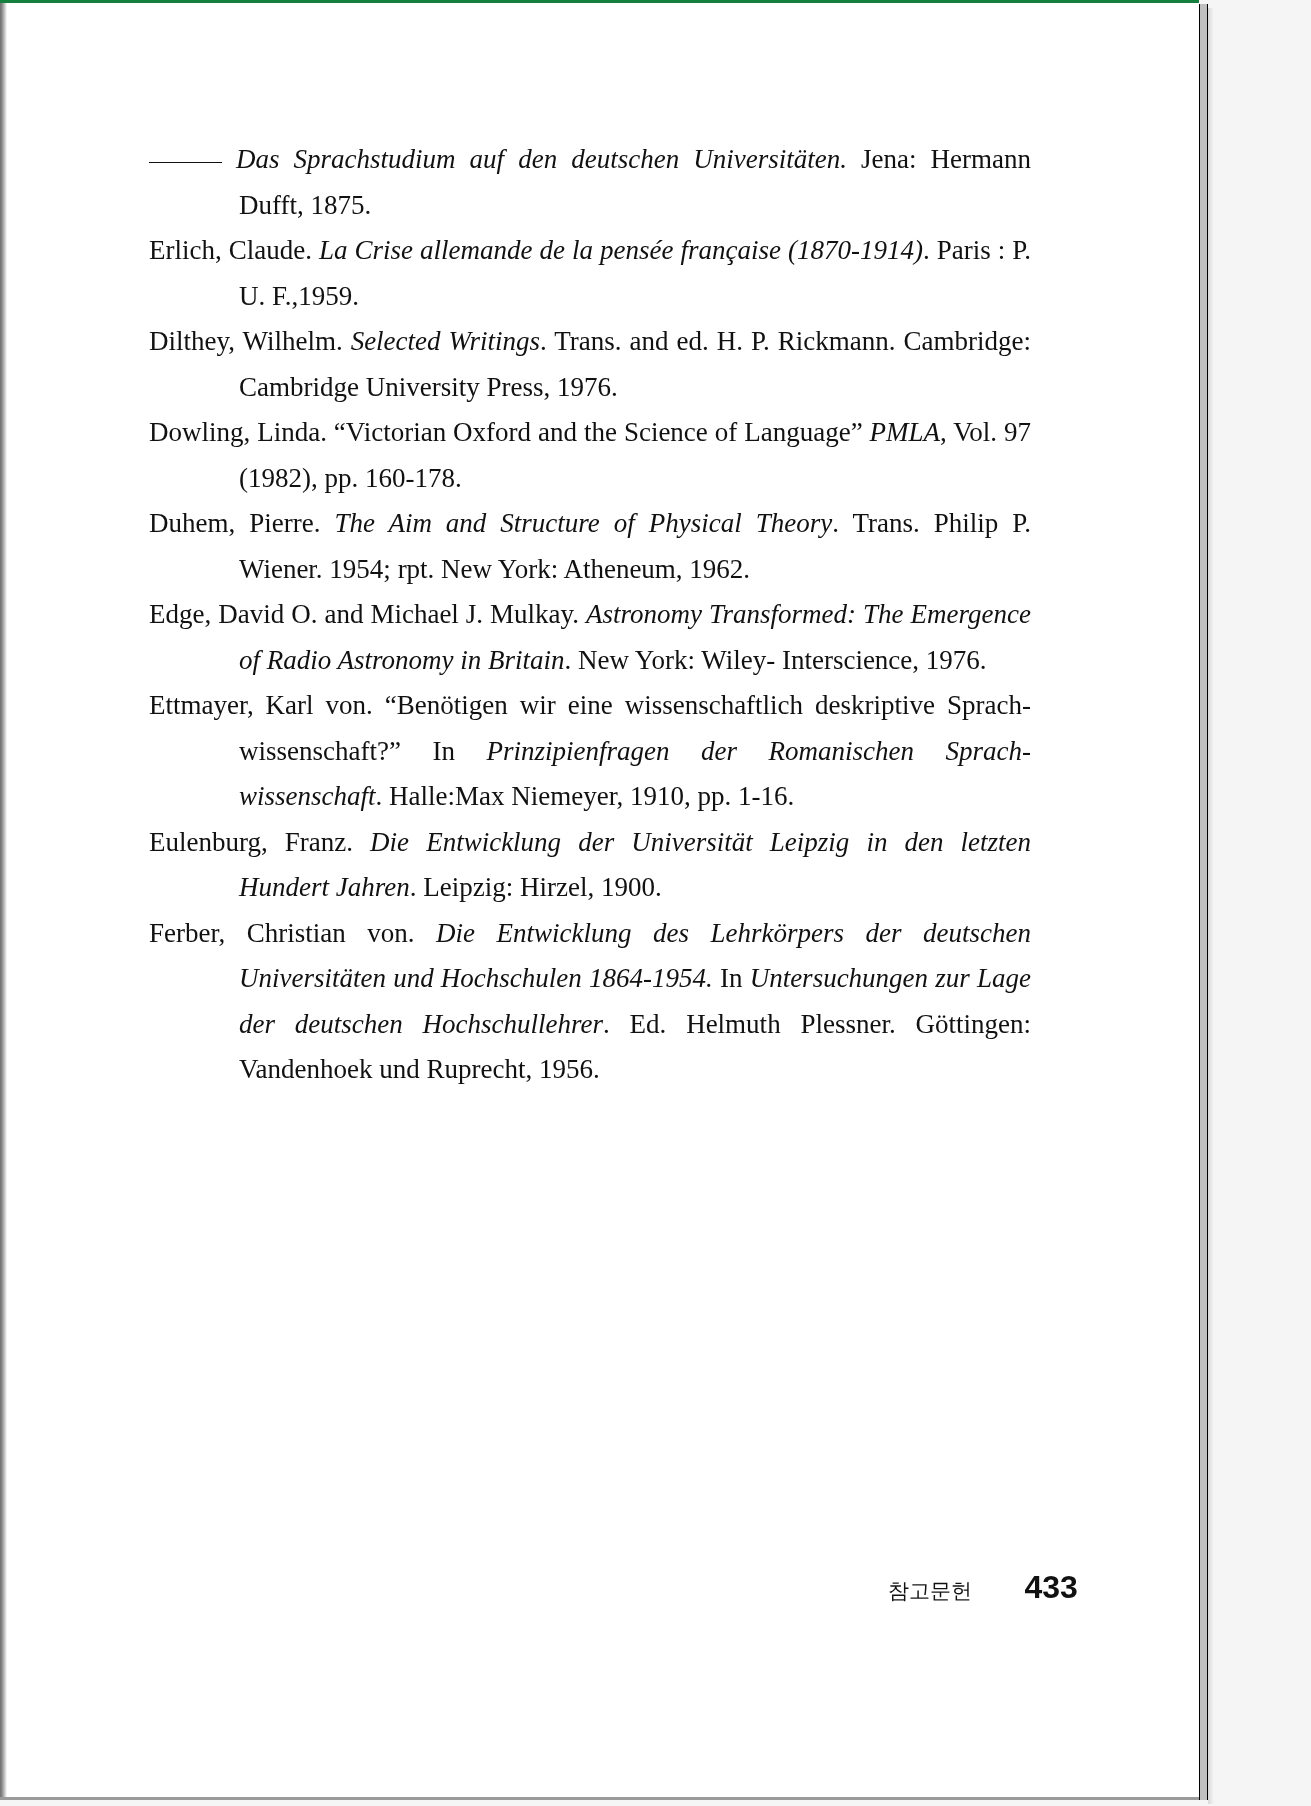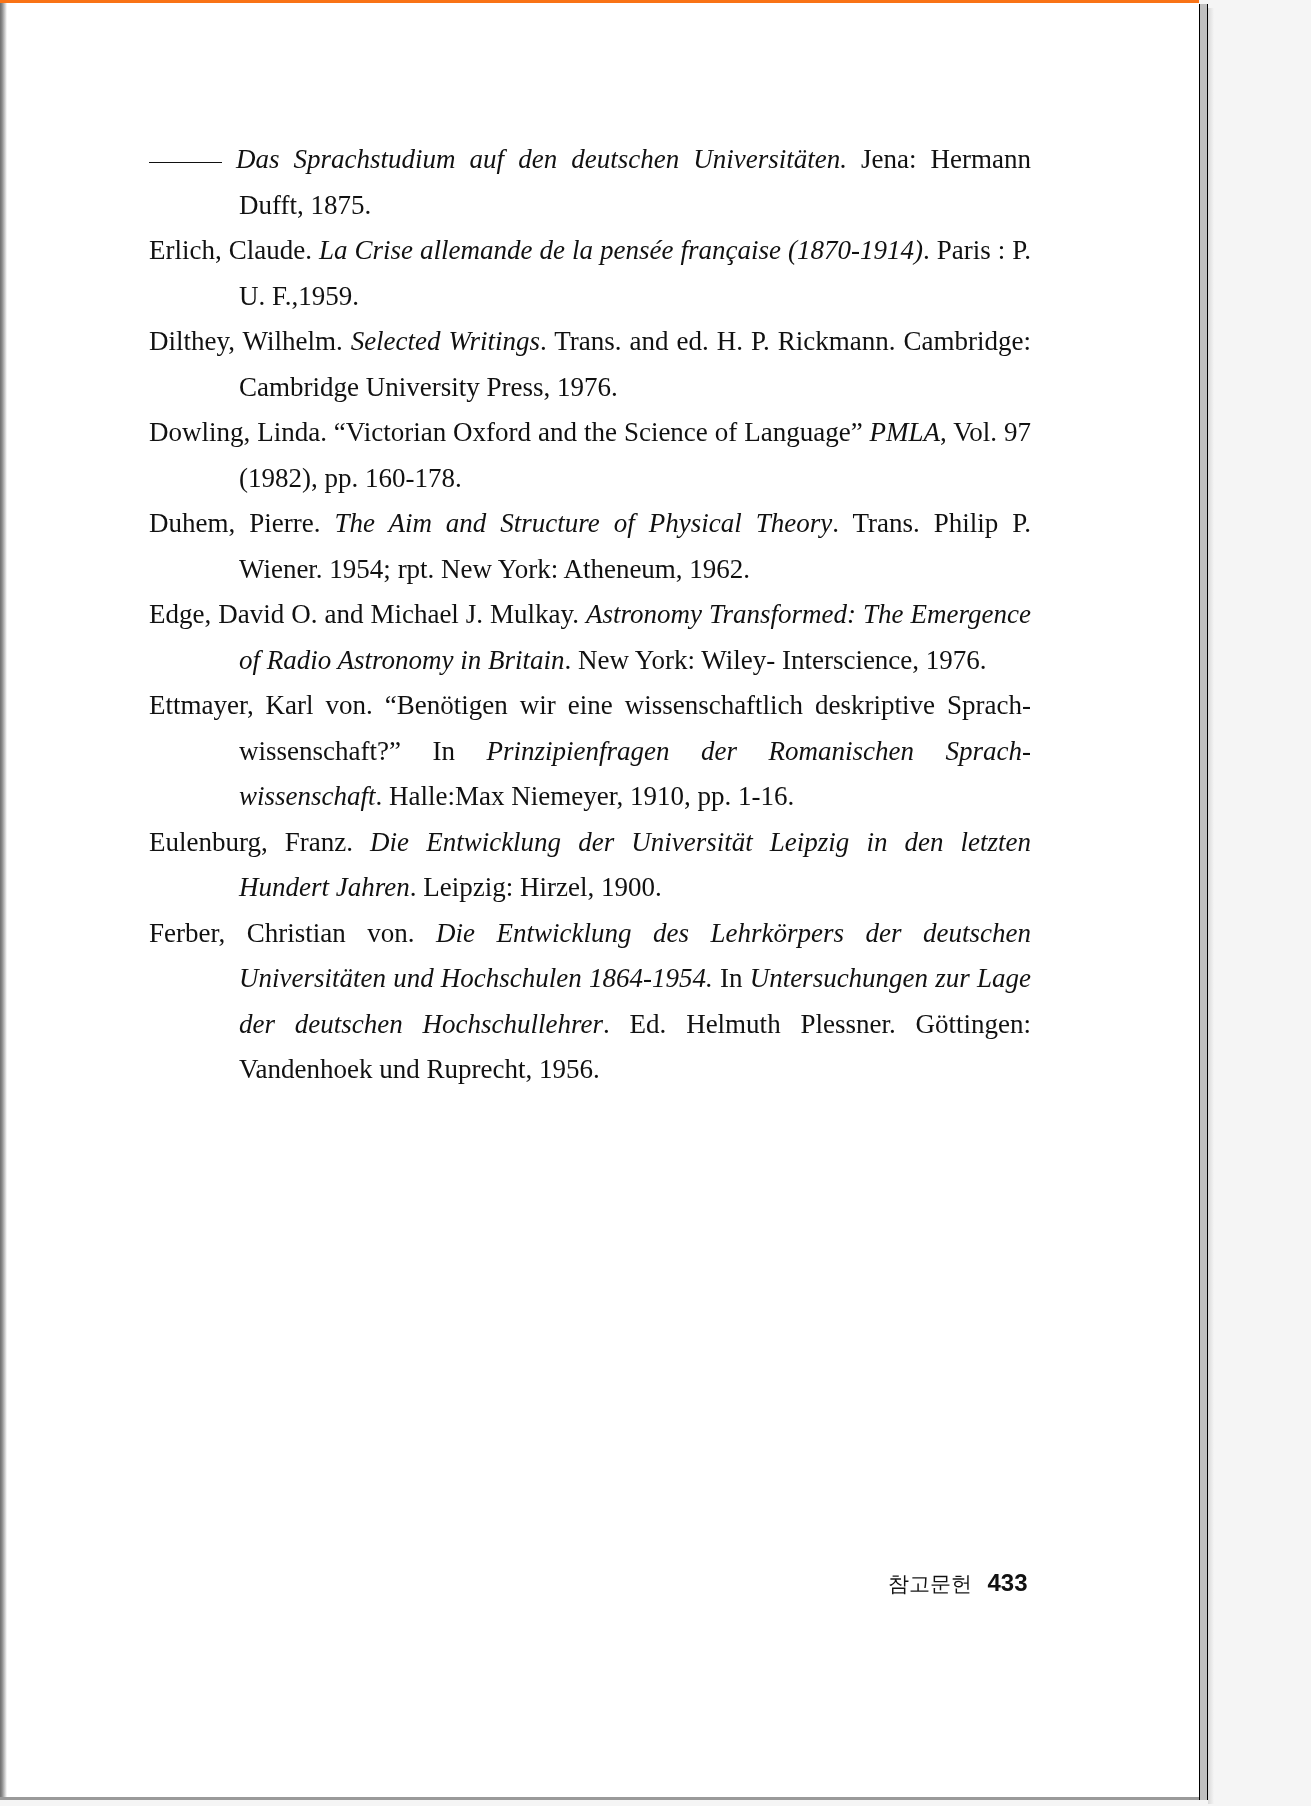--- a/index.html
+++ b/index.html
@@ -6,21 +6,21 @@
   body {
     width: 1311px; height: 1806px;
     background: #f5f5f5;
     position: relative; overflow: hidden;
     font-family: "Liberation Serif", "DejaVu Serif", serif;
   }
   .page {
     position: absolute; left: 0; top: 0;
     width: 1199px; height: 1800px;
     background: #ffffff;
-    border-top: 3px solid #f97316;
+    border-top: 3px solid #15803d;
     border-bottom: 3px solid #9a9a9a;
     box-sizing: border-box;
   }
   .page-left-edge {
     position: absolute; left: 0; top: 0; bottom: 0; width: 7px;
     background: linear-gradient(to right, #6e6e6e 0px, #8a8a8a 2px, #b8b8b8 4px, #e6e6e6 6px, #ffffff 7px);
   }
   .spine {
     position: absolute; left: 1199px; top: 4px;
     width: 9px; height: 1796px;
@@ -56,21 +56,21 @@
     margin-right: 14px;
     text-indent: 0;
   }
   .entry i { font-style: italic; }
   .footer {
     position: absolute; top: 1566px; left: 888px;
     font-size: 22px; color: #111;
     white-space: nowrap;
   }
   .footer .label { font-family: "DejaVu Sans", sans-serif; font-size: 21px; margin-right: 10px; }
-  .footer .num { font-family: "Liberation Sans", sans-serif; font-weight: bold; font-size: 24px; }
+  .footer .num { font-family: "Liberation Sans", sans-serif; font-weight: bold; font-size: 32px; margin-left: 37px; }
 </style>
 </head>
 <body>
 
 <div class="page">
   <div class="page-left-edge"></div>
 
   <div class="content" id="bibliography">
       <div class="entry"><span class="dash"></span><i>Das Sprachstudium auf den deutschen Universitäten.</i><span> Jena: Hermann Dufft, 1875.</span></div>
       <div class="entry"><span>Erlich, Claude. </span><i>La Crise allemande de la pensée française (1870-1914)</i><span>. Paris : P. U. F.,1959.</span></div>

